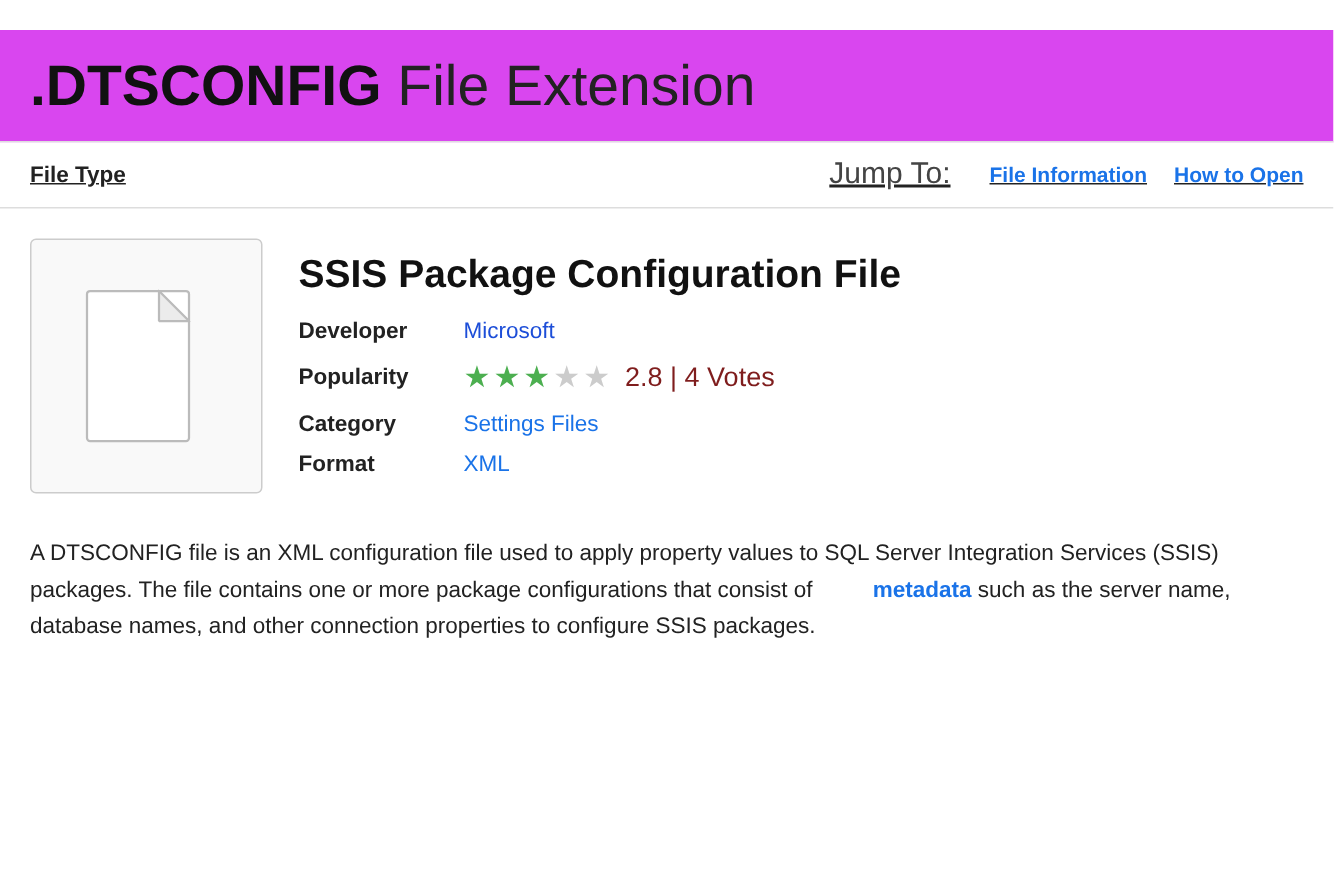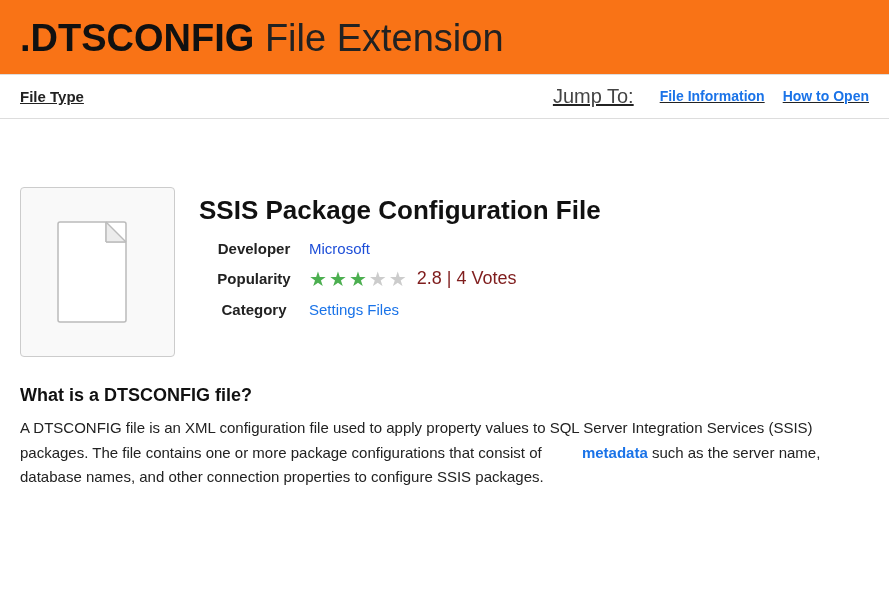--- a/index.html
+++ b/index.html
@@ -8,21 +8,22 @@
       background: #fff;
       color: #222;
       font-size: 15px;
       width: 889px;
     }
 
     
     .page-header {
       padding: 18px 20px 14px 20px;
       border-bottom: 1px solid #ddd;
-      background: #f97316;
+      background: #d946ef;
+      margin-top: 20px;
     }
     .page-title {
       font-size: 38px;
       font-weight: 400;
       color: #222;
       line-height: 1.1;
     }
     .page-title .ext {
       font-weight: 900;
       color: #111;
@@ -62,21 +63,20 @@
     .main-content {
       padding: 20px 20px 20px 20px;
     }
 
     
     .file-info-section {
       display: flex;
       align-items: flex-start;
       gap: 24px;
       margin-bottom: 28px;
-      margin-top: 48px;
     }
 
     
     .file-icon-wrapper {
       flex-shrink: 0;
       width: 155px;
       height: 170px;
       border: 1px solid #ccc;
       border-radius: 4px;
       display: flex;
@@ -99,21 +99,20 @@
       font-weight: 700;
       color: #111;
       margin-bottom: 14px;
       line-height: 1.2;
     }
     .detail-row {
       display: flex;
       align-items: center;
       margin-bottom: 10px;
       font-size: 15px;
-      text-align: center;
     }
     .detail-label {
       font-weight: 700;
       width: 110px;
       flex-shrink: 0;
       color: #222;
     }
     .detail-value {
       color: #1d4ed8;
     }
@@ -220,23 +219,26 @@
           </div>
           <span class="rating-text">2.8 | 4 Votes</span>
         </div>
       </div>
 
       <div class="detail-row">
         <span class="detail-label">Category</span>
         <a class="detail-link" href="#">Settings Files</a>
       </div>
 
+      <div class="detail-row">
+        <span class="detail-label">Format</span>
+        <a class="detail-link" href="#">XML</a>
+      </div>
     </div>
   </div>
 
   <div class="description-section">
-    <h2 class="description-heading">What is a DTSCONFIG file?</h2>
     <p class="description-text">
       <span>A DTSCONFIG file is an XML configuration file used to apply property values to SQL Server Integration Services (SSIS) packages. The file contains one or more package configurations that consist of </span><a class="inline-link" href="#">metadata</a><span> such as the server name, database names, and other connection properties to configure SSIS packages.</span>
     </p>
   </div>
 
 </div>
 
 </body></html>

